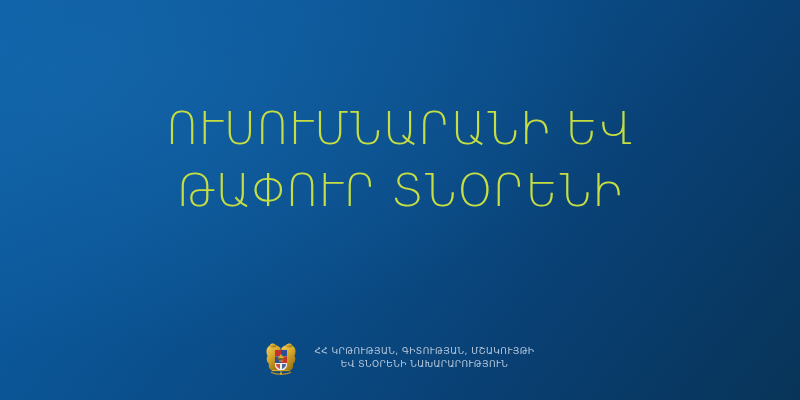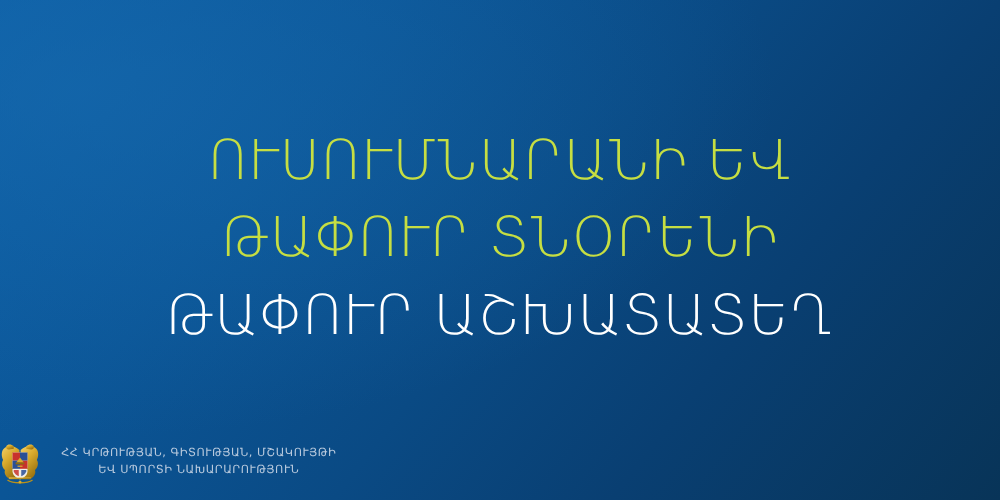--- a/index.html
+++ b/index.html
@@ -52,23 +52,24 @@
 
   .plain {
     color: #ffffff;
   }
 
   
   #footer {
     position: absolute;
     left: 0;
     right: 0;
-    bottom: 12px;
+    bottom: 24px;
     display: flex;
     align-items: center;
+    justify-content: center;
     gap: 17px;
   }
 
   #emblem {
     width: 32px;
     height: 36px;
     flex: 0 0 auto;
     display: block;
   }
 
@@ -92,21 +93,20 @@
   }
 </style>
 </head>
 <body>
 
 <div id="banner">
 
   <div id="headline">
     <span class="headline-line accent">ՈՒՍՈՒՄՆԱՐԱՆԻ ԵՎ</span>
     <span class="headline-line accent">ԹԱՓՈՒՐ ՏՆՕՐԵՆԻ</span>
-    <span class="headline-line plain">ԹԱՓՈՒՐ ԱՇԽԱՏԱՏԵՂ</span>
   </div>
 
   <div id="footer">
 
     <svg id="emblem" viewBox="0 0 64 72" xmlns="http://www.w3.org/2000/svg" aria-hidden="true">
       <defs>
         <linearGradient id="goldgrad" x1="0" y1="0" x2="0.6" y2="1">
           <stop offset="0%" stop-color="#f3d169"></stop>
           <stop offset="45%" stop-color="#d9ab2d"></stop>
           <stop offset="100%" stop-color="#9a7310"></stop>
@@ -138,17 +138,17 @@
       <path d="M22 48 L30 48 L30 58 C27 57 23 54 22 50 Z" fill="#c8322c" opacity="0.85"></path>
       <path d="M34 48 L42 48 L42 50 C41 54 37 57 34 58 Z" fill="#2a4f95" opacity="0.85"></path>
 
       <rect x="14" y="60" width="36" height="2.6" rx="1.3" fill="url(#goldgrad)"></rect>
       <path d="M12 64 C20 70 44 70 52 64" stroke="#b8911c" stroke-width="2.4" fill="none"></path>
       <circle cx="32" cy="67" r="2.4" fill="#d9ab2d"></circle>
     </svg>
 
     <div id="ministry-name">
       <span class="ministry-line">ՀՀ ԿՐԹՈՒԹՅԱՆ, ԳԻՏՈՒԹՅԱՆ, ՄՇԱԿՈՒՅԹԻ</span>
-      <span class="ministry-line">ԵՎ ՍՊՈՐՏԻ ՆԱԽԱՐԱՐՈՒԹՅՈՒՆ</span>
+      <span class="ministry-line">ԵՎ ՏՆՕՐԵՆԻ ՆԱԽԱՐԱՐՈՒԹՅՈՒՆ</span>
     </div>
 
   </div>
 </div>
 
 </body></html>

